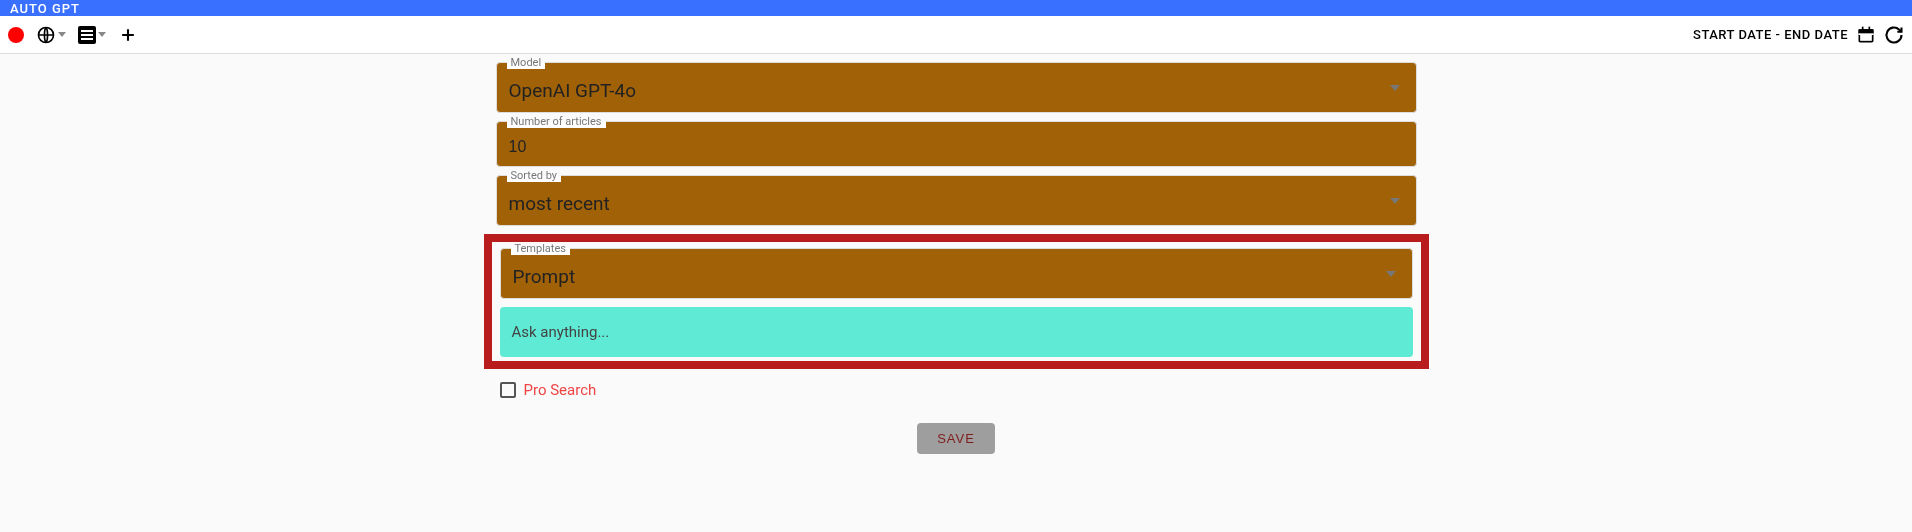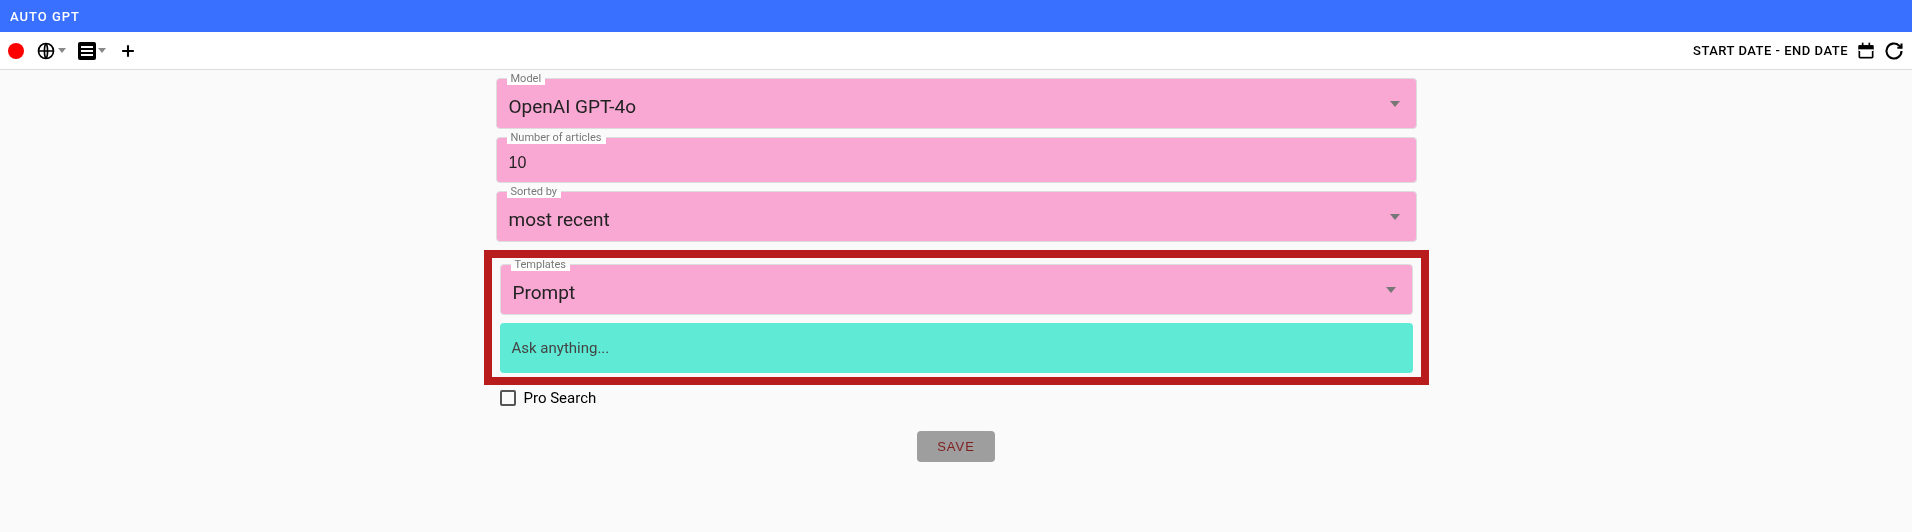--- a/index.html
+++ b/index.html
@@ -9,21 +9,21 @@
     }
     body {
       font-family: Roboto, Arial, sans-serif;
       background: #fafafa;
       width: 1912px;
       overflow-x: hidden;
     }
     .header {
       background: #3a70ff;
       color: white;
-      height: 32px;
+      height: 16px;
       display: flex;
       align-items: center;
       padding-left: 10px;
     }
     .header-title {
       font-size: 13px;
       font-weight: 500;
       letter-spacing: 1px;
     }
     .toolbar {
@@ -83,21 +83,21 @@
       align-items: center;
       padding-top: 8px;
     }
     .form-container {
       width: 921px;
     }
     .field {
       position: relative;
       border: 1px solid #ddd;
       border-radius: 4px;
-      background: #f9a8d4;
+      background: #a16207;
       margin-bottom: 8px;
       padding: 6px 12px;
     }
     .field-label {
       position: absolute;
       top: -7px;
       left: 10px;
       background: linear-gradient(to bottom, #fafafa 50%, white 50%);
       padding: 0 4px;
       font-size: 11px;
@@ -143,23 +143,23 @@
       font-size: 15px;
       color: #444;
       min-height: 48px;
       margin-top: 0;
       margin-bottom: 0;
     }
     .checkbox-row {
       display: flex;
       align-items: center;
       gap: 8px;
-      padding: 4px 0 0 4px;
+      padding: 12px 0 0 4px;
       font-size: 15px;
-      color: #000000;
+      color: #ef4444;
     }
     .checkbox {
       width: 16px;
       height: 16px;
       border: 2px solid #555;
       border-radius: 2px;
     }
     .save-row {
       display: flex;
       justify-content: center;

